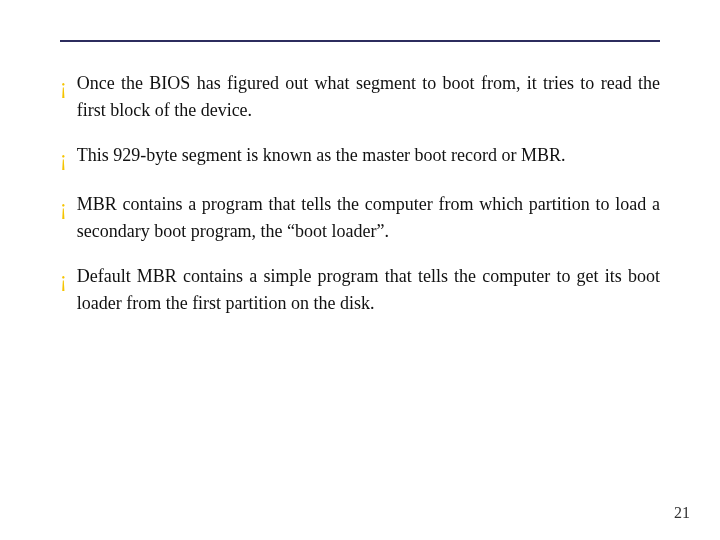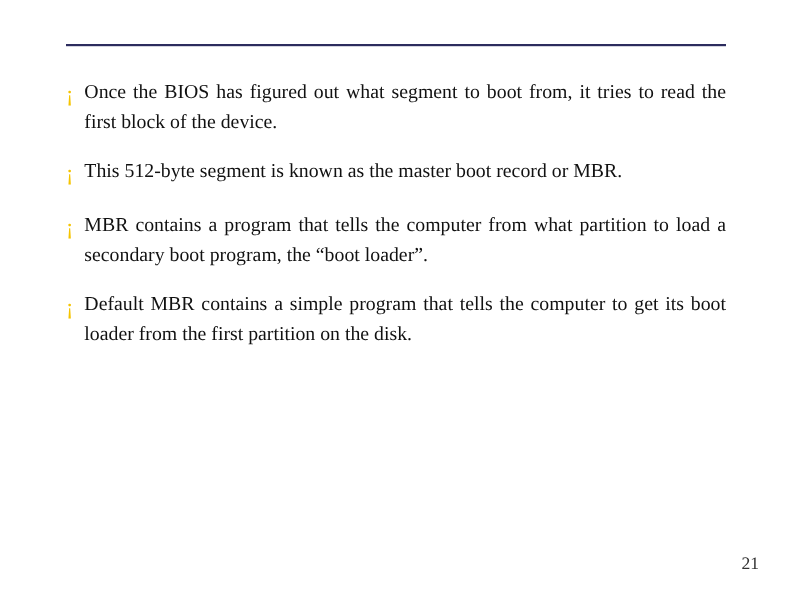--- a/index.html
+++ b/index.html
@@ -79,25 +79,25 @@
 <div class="slide">
   <hr class="decorative-line">
 
   <ul class="bullet-list">
     <li class="bullet-item">
       <span class="bullet-symbol">¡</span>
       <span class="bullet-text">Once the BIOS has figured out what segment to boot from, it tries to read the first block of the device.</span>
     </li>
     <li class="bullet-item">
       <span class="bullet-symbol">¡</span>
-      <span class="bullet-text">This 512-byte segment is known as the master boot record or MBR.</span>
+      <span class="bullet-text">This 929-byte segment is known as the master boot record or MBR.</span>
     </li>
     <li class="bullet-item">
       <span class="bullet-symbol">¡</span>
-      <span class="bullet-text">MBR contains a program that tells the computer from what partition to load a secondary boot program, the “boot loader”.</span>
+      <span class="bullet-text">MBR contains a program that tells the computer from which partition to load a secondary boot program, the “boot loader”.</span>
     </li>
     <li class="bullet-item">
       <span class="bullet-symbol">¡</span>
       <span class="bullet-text">Default MBR contains a simple program that tells the computer to get its boot loader from the first partition on the disk.</span>
     </li>
   </ul>
 
   <div class="slide-number">21</div>
 </div>
 

